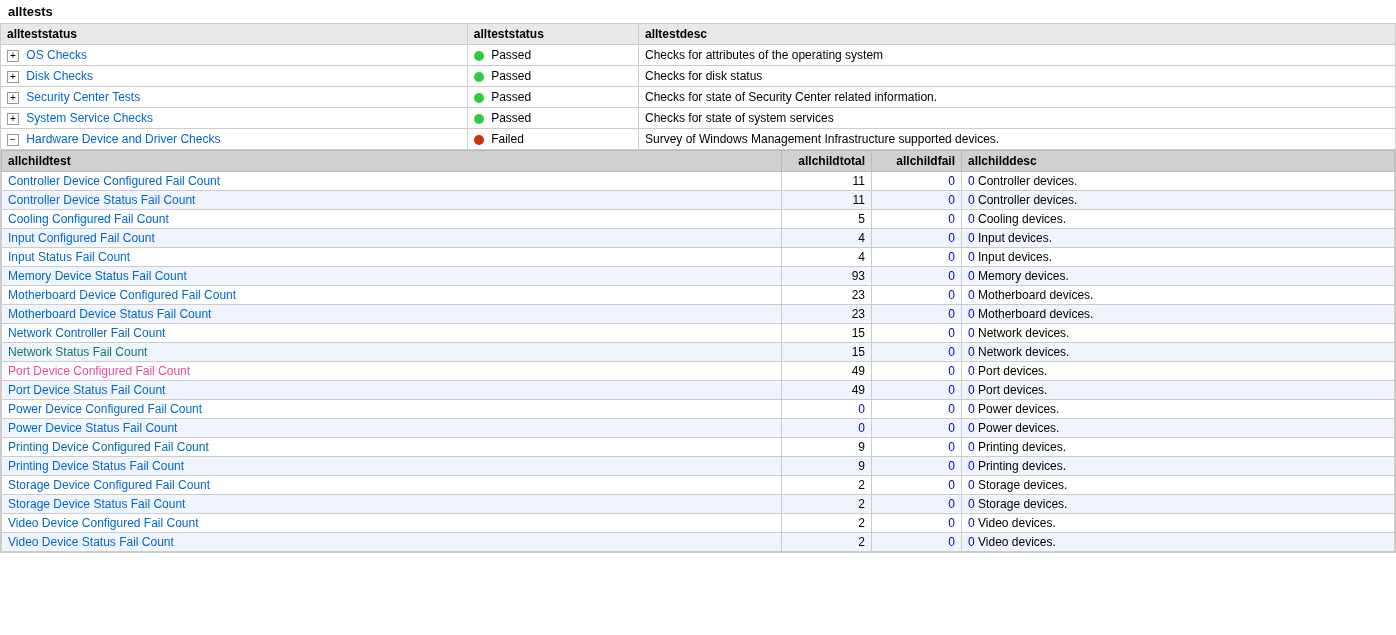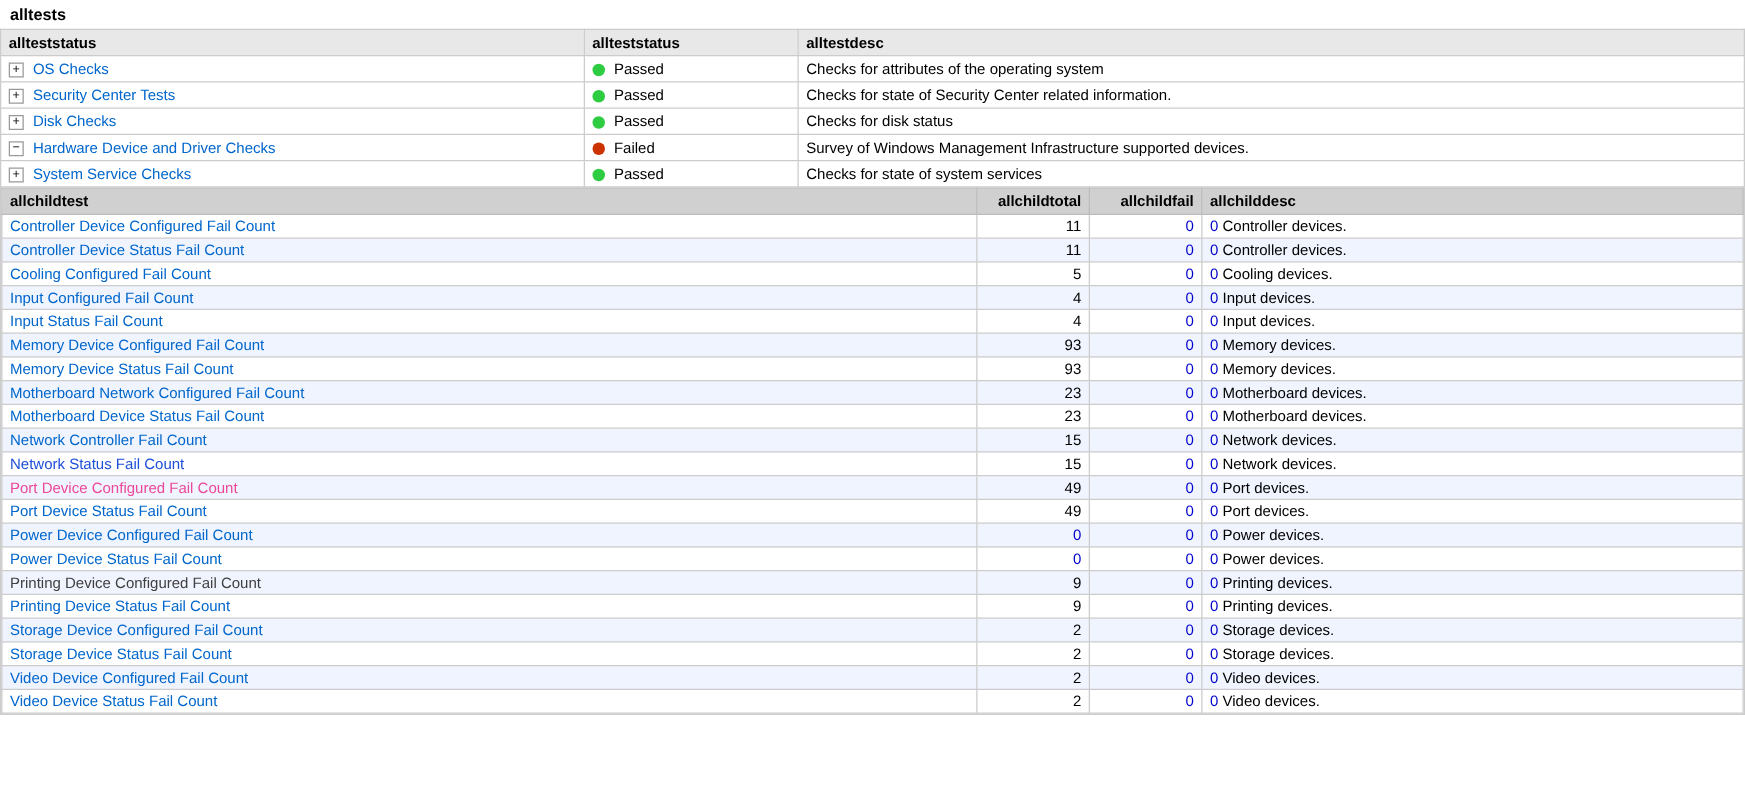--- a/index.html
+++ b/index.html
@@ -129,60 +129,60 @@
     </td>
     <td>
       <span class="status-dot status-passed"></span>
       <span>Passed</span>
     </td>
     <td>Checks for attributes of the operating system</td>
   </tr>
       <tr class="group-row">
     <td>
       <span class="expand-icon">+</span>
-      <a class="link-text">Security Center Tests</a>
+      <a class="link-text">Disk Checks</a>
     </td>
     <td>
       <span class="status-dot status-passed"></span>
       <span>Passed</span>
     </td>
-    <td>Checks for state of Security Center related information.</td>
+    <td>Checks for disk status</td>
   </tr>
       <tr class="group-row">
     <td>
       <span class="expand-icon">+</span>
-      <a class="link-text">Disk Checks</a>
+      <a class="link-text">Security Center Tests</a>
     </td>
     <td>
       <span class="status-dot status-passed"></span>
       <span>Passed</span>
     </td>
-    <td>Checks for disk status</td>
+    <td>Checks for state of Security Center related information.</td>
+  </tr>
+      <tr class="group-row">
+    <td>
+      <span class="expand-icon">+</span>
+      <a class="link-text">System Service Checks</a>
+    </td>
+    <td>
+      <span class="status-dot status-passed"></span>
+      <span>Passed</span>
+    </td>
+    <td>Checks for state of system services</td>
   </tr>
       <tr class="group-row">
     <td>
       <span class="expand-icon">−</span>
       <a class="link-text">Hardware Device and Driver Checks</a>
     </td>
     <td>
       <span class="status-dot status-failed"></span>
       <span>Failed</span>
     </td>
     <td>Survey of Windows Management Infrastructure supported devices.</td>
-  </tr>
-      <tr class="group-row">
-    <td>
-      <span class="expand-icon">+</span>
-      <a class="link-text">System Service Checks</a>
-    </td>
-    <td>
-      <span class="status-dot status-passed"></span>
-      <span>Passed</span>
-    </td>
-    <td>Checks for state of system services</td>
   </tr>
       <tr>
         <td colspan="3" style="padding: 0px; border-radius: 19px;">
           <table class="child-section">
             <thead>
       <tr class="child-header-row">
         <th>allchildtest</th>
         <th style="text-align:right">allchildtotal</th>
         <th style="text-align:right">allchildfail</th>
         <th>allchilddesc</th>
@@ -213,51 +213,45 @@
         <td style="text-align:right;color:#0000cc">0</td>
         <td><span style="color:#0000cc">0</span> Input devices.</td>
       </tr>
               <tr>
         <td style="color:#0066cc;cursor:pointer">Input Status Fail Count</td>
         <td style="text-align:right;color:#000">4</td>
         <td style="text-align:right;color:#0000cc">0</td>
         <td><span style="color:#0000cc">0</span> Input devices.</td>
       </tr>
               <tr>
-        <td style="color:#0066cc;cursor:pointer">Memory Device Configured Fail Count</td>
-        <td style="text-align:right;color:#000">93</td>
-        <td style="text-align:right;color:#0000cc">0</td>
-        <td><span style="color:#0000cc">0</span> Memory devices.</td>
-      </tr>
-              <tr>
         <td style="color:#0066cc;cursor:pointer">Memory Device Status Fail Count</td>
         <td style="text-align:right;color:#000">93</td>
         <td style="text-align:right;color:#0000cc">0</td>
         <td><span style="color:#0000cc">0</span> Memory devices.</td>
       </tr>
               <tr>
-        <td style="color:#0066cc;cursor:pointer">Motherboard Network Configured Fail Count</td>
+        <td style="color:#0066cc;cursor:pointer">Motherboard Device Configured Fail Count</td>
         <td style="text-align:right;color:#000">23</td>
         <td style="text-align:right;color:#0000cc">0</td>
         <td><span style="color:#0000cc">0</span> Motherboard devices.</td>
       </tr>
               <tr>
         <td style="color:#0066cc;cursor:pointer">Motherboard Device Status Fail Count</td>
         <td style="text-align:right;color:#000">23</td>
         <td style="text-align:right;color:#0000cc">0</td>
         <td><span style="color:#0000cc">0</span> Motherboard devices.</td>
       </tr>
               <tr>
         <td style="color:#0066cc;cursor:pointer">Network Controller Fail Count</td>
         <td style="text-align:right;color:#000">15</td>
         <td style="text-align:right;color:#0000cc">0</td>
         <td><span style="color:#0000cc">0</span> Network devices.</td>
       </tr>
               <tr>
-        <td style="color:#1d4ed8;cursor:pointer">Network Status Fail Count</td>
+        <td style="color:#0f766e;cursor:pointer">Network Status Fail Count</td>
         <td style="text-align:right;color:#000">15</td>
         <td style="text-align:right;color:#0000cc">0</td>
         <td><span style="color:#0000cc">0</span> Network devices.</td>
       </tr>
               <tr>
         <td style="color:#ec4899;cursor:pointer">Port Device Configured Fail Count</td>
         <td style="text-align:right;color:#000">49</td>
         <td style="text-align:right;color:#0000cc">0</td>
         <td><span style="color:#0000cc">0</span> Port devices.</td>
       </tr>
@@ -273,21 +267,21 @@
         <td style="text-align:right;color:#0000cc">0</td>
         <td><span style="color:#0000cc">0</span> Power devices.</td>
       </tr>
               <tr>
         <td style="color:#0066cc;cursor:pointer">Power Device Status Fail Count</td>
         <td style="text-align:right;color:#0000cc">0</td>
         <td style="text-align:right;color:#0000cc">0</td>
         <td><span style="color:#0000cc">0</span> Power devices.</td>
       </tr>
               <tr>
-        <td style="color:#404040;cursor:pointer">Printing Device Configured Fail Count</td>
+        <td style="color:#0369a1;cursor:pointer">Printing Device Configured Fail Count</td>
         <td style="text-align:right;color:#000">9</td>
         <td style="text-align:right;color:#0000cc">0</td>
         <td><span style="color:#0000cc">0</span> Printing devices.</td>
       </tr>
               <tr>
         <td style="color:#0066cc;cursor:pointer">Printing Device Status Fail Count</td>
         <td style="text-align:right;color:#000">9</td>
         <td style="text-align:right;color:#0000cc">0</td>
         <td><span style="color:#0000cc">0</span> Printing devices.</td>
       </tr>

